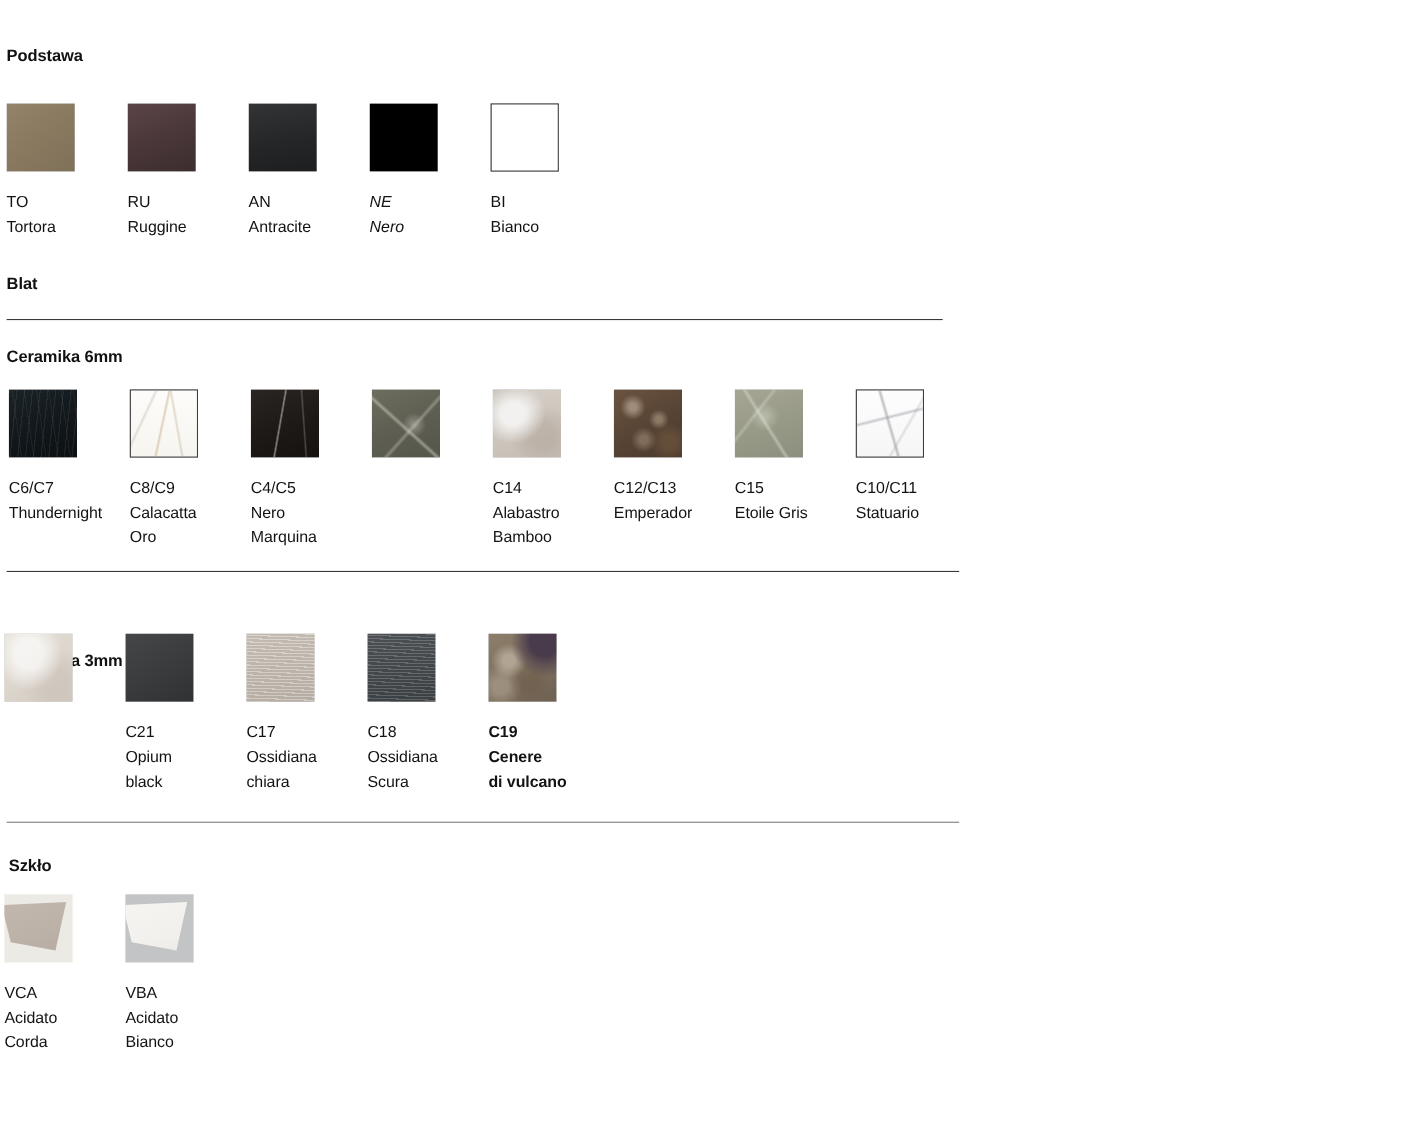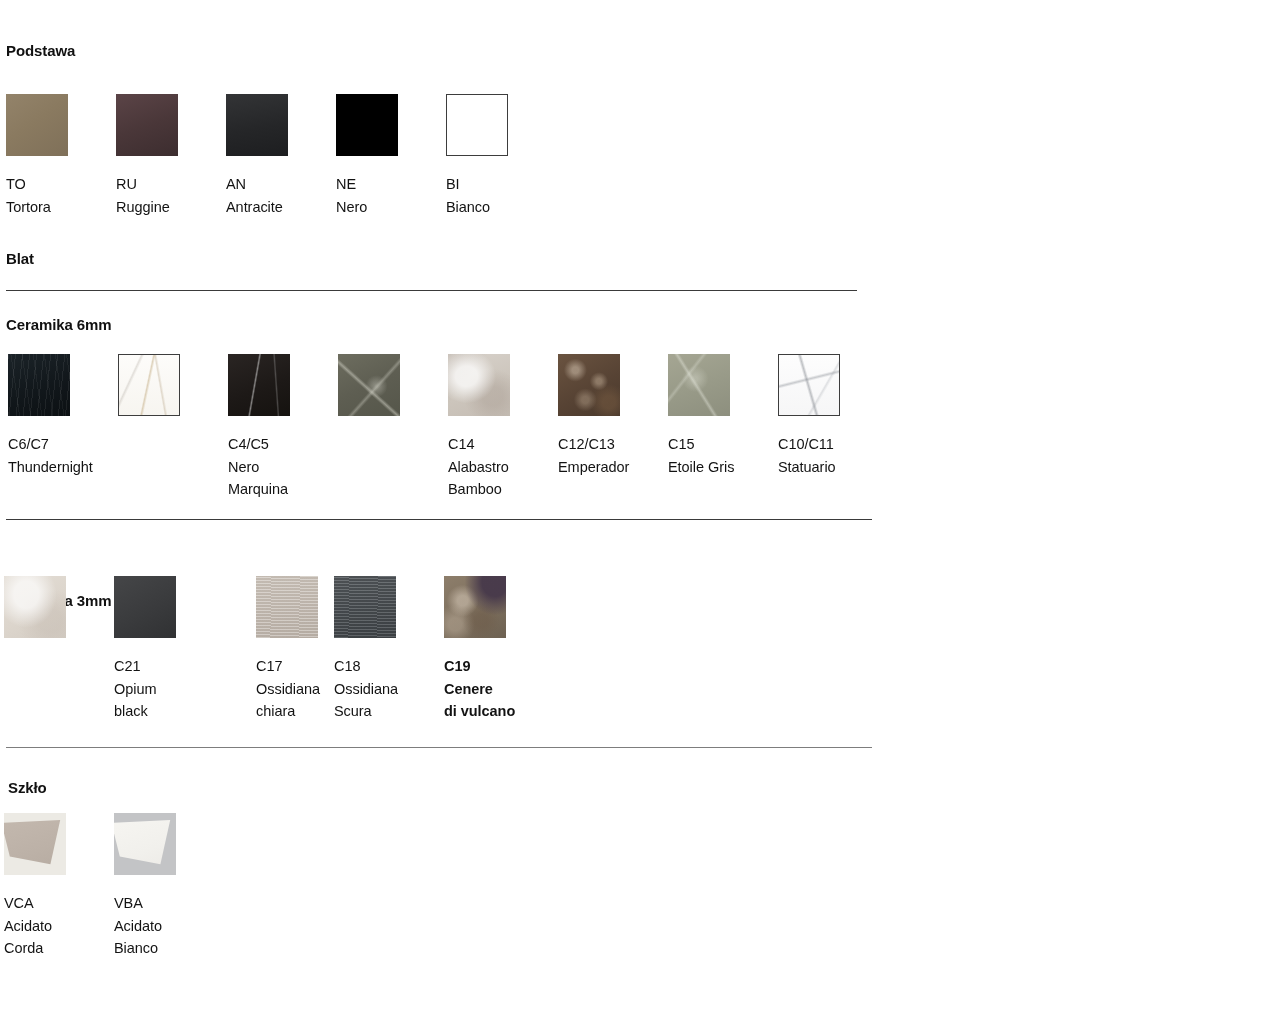--- a/index.html
+++ b/index.html
@@ -206,21 +206,21 @@
         <div class="chip-label">RU
 Ruggine</div>
       </div>
       <div class="swatch-cell" style="left: 226px;">
         <div class="chip">
           <div class="tex f-antracite"></div>
         </div>
         <div class="chip-label">AN
 Antracite</div>
       </div>
-      <div class="swatch-cell" style="left: 336px;">
+      <div class="swatch-cell" style="left: 336px; font-style: italic;">
         <div class="chip">
           <div class="tex f-nero"></div>
         </div>
         <div class="chip-label">NE
 Nero</div>
       </div>
       <div class="swatch-cell" style="left: 446px;">
         <div class="chip bordered">
           <div class="tex f-bianco"></div>
         </div>
@@ -240,20 +240,23 @@
         <div class="chip">
           <div class="tex f-thundernight"></div>
         </div>
         <div class="chip-label">C6/C7
 Thundernight</div>
       </div>
       <div class="swatch-cell" style="left: 118px;">
         <div class="chip bordered">
           <div class="tex f-calacatta"></div>
         </div>
+        <div class="chip-label">C8/C9
+Calacatta
+Oro</div>
       </div>
       <div class="swatch-cell" style="left: 228px;">
         <div class="chip">
           <div class="tex f-neromarquina"></div>
         </div>
         <div class="chip-label">C4/C5
 Nero
 Marquina</div>
       </div>
       <div class="swatch-cell" style="left: 338px;">
@@ -303,21 +306,21 @@
         </div>
       </div>
       <div class="swatch-cell" style="left: 114px;">
         <div class="chip">
           <div class="tex f-opium"></div>
         </div>
         <div class="chip-label">C21
 Opium
 black</div>
       </div>
-      <div class="swatch-cell" style="left: 224px; margin-left: 32px;">
+      <div class="swatch-cell" style="left: 224px;">
         <div class="chip">
           <div class="tex f-ossichiara"></div>
         </div>
         <div class="chip-label">C17
 Ossidiana
 chiara</div>
       </div>
       <div class="swatch-cell" style="left: 334px;">
         <div class="chip">
           <div class="tex f-ossiscura"></div>

